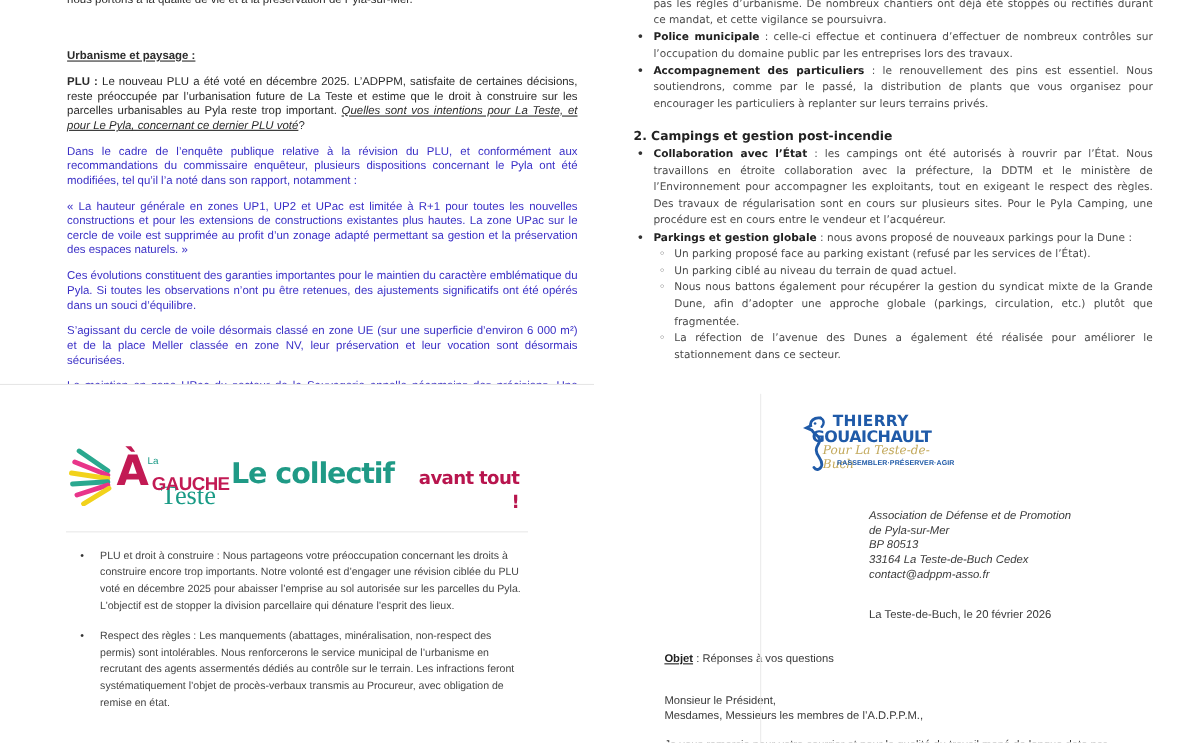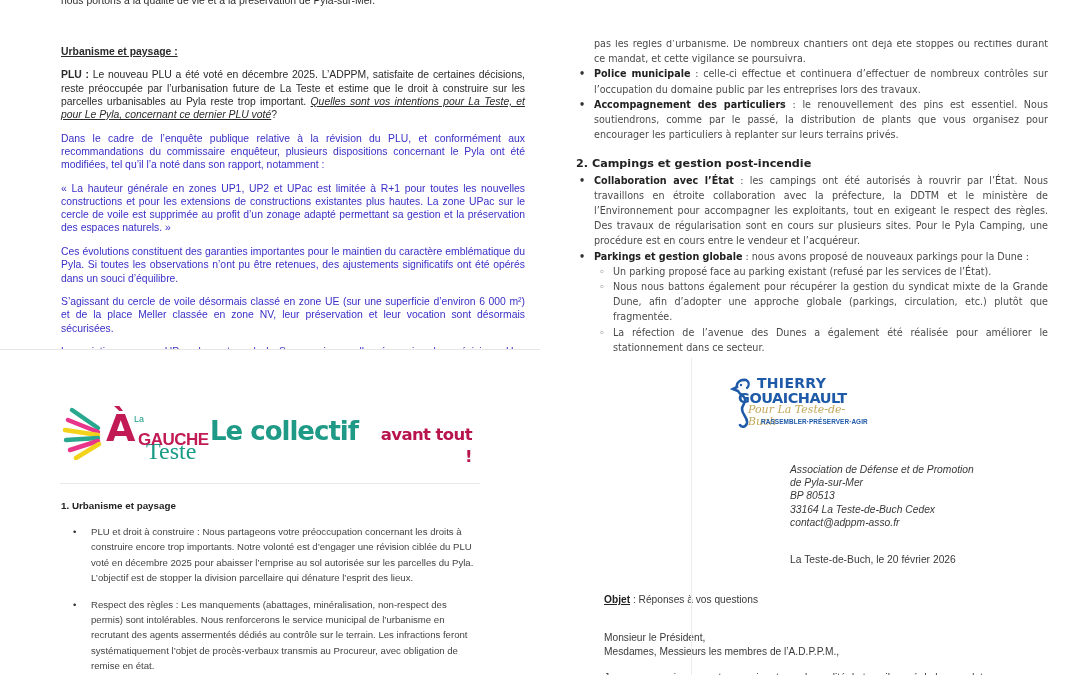--- a/index.html
+++ b/index.html
@@ -1,21 +1,21 @@
 <!DOCTYPE html>
 <html><head>
 <meta charset="utf-8">
 <style>
   * { box-sizing: border-box; margin: 0; padding: 0; }
   html, body { width: 1080px; height: 675px; overflow: hidden; background: #ffffff; }
   body { position: relative; font-family: "Liberation Sans", sans-serif; color: #333; }
 
   .quad { position: absolute; overflow: hidden; background: #fff; }
   #q-tl { left: 0; top: 0; width: 540px; height: 350px; }
-  #q-tr { left: 540px; top: 0; width: 540px; height: 355px; margin-top: 40px; }
+  #q-tr { left: 540px; top: 0; width: 540px; height: 355px; }
   #q-bl { left: 0; top: 350px; width: 540px; height: 325px; }
   #q-br { left: 540px; top: 355px; width: 540px; height: 320px; }
 
   .divider-h { position: absolute; left: 0; top: 349px; width: 540px; height: 1px; background: #e6e6e6; }
   .divider-v { position: absolute; left: 691px; top: 358px; width: 1px; height: 317px; background: #ececec; }
 
   
   .tl { position: absolute; left: 61px; top: -6px; width: 464px; font-family: "Liberation Sans", sans-serif; font-size: 10.4px; line-height: 13.2px; text-align: justify; color: #2b2b2b; }
   .tl p { margin-bottom: 10.5px; }
   .tl .heading { font-weight: bold; text-decoration: underline; margin-top: 38px; margin-bottom: 10px; }
@@ -87,20 +87,21 @@
       <li class="b1"><b>Police municipale</b><span> : celle-ci effectue et continuera d’effectuer de nombreux contrôles sur l’occupation du domaine public par les entreprises lors des travaux.</span></li>
       <li class="b1"><b>Accompagnement des particuliers</b><span> : le renouvellement des pins est essentiel. Nous soutiendrons, comme par le passé, la distribution de plants que vous organisez pour encourager les particuliers à replanter sur leurs terrains privés.</span></li>
     </ul>
     <h3>2. Campings et gestion post-incendie</h3>
     <ul>
       <li class="b1"><b>Collaboration avec l’État</b><span> : les campings ont été autorisés à rouvrir par l’État. Nous travaillons en étroite collaboration avec la préfecture, la DDTM et le ministère de l’Environnement pour accompagner les exploitants, tout en exigeant le respect des règles. Des travaux de régularisation sont en cours sur plusieurs sites. Pour le Pyla Camping, une procédure est en cours entre le vendeur et l’acquéreur.</span></li>
       <li class="b1"><b>Parkings et gestion globale</b><span> : nous avons proposé de nouveaux parkings pour la Dune :</span></li>
     </ul>
     <ul class="sub">
       <li>Un parking proposé face au parking existant (refusé par les services de l’État).</li>
+      <li>Un parking ciblé au niveau du terrain de quad actuel.</li>
       <li>Nous nous battons également pour récupérer la gestion du syndicat mixte de la Grande Dune, afin d’adopter une approche globale (parkings, circulation, etc.) plutôt que fragmentée.</li>
       <li>La réfection de l’avenue des Dunes a également été réalisée pour améliorer le stationnement dans ce secteur.</li>
     </ul>
   </div>
 </section>
 
 <section class="quad" id="q-bl">
   <div class="bl-logo">
     <svg class="sunburst" viewBox="0 0 50 56">
       <g stroke-linecap="round" stroke-width="4.5" fill="none">
@@ -114,21 +115,20 @@
     </svg>
     <span class="logo-a">À</span>
     <span class="logo-la">La</span>
     <span class="logo-teste">Teste</span>
     <span class="logo-gauche">GAUCHE</span>
     <span class="slogan-main">Le collectif</span>
     <span class="slogan-sub">avant tout !</span>
   </div>
   <div class="bl-rule"></div>
   <div class="bl">
-    <h4>1. Urbanisme et paysage</h4>
     <ul>
       <li>PLU et droit à construire : Nous partageons votre préoccupation concernant les droits à construire encore trop importants. Notre volonté est d’engager une révision ciblée du PLU voté en décembre 2025 pour abaisser l’emprise au sol autorisée sur les parcelles du Pyla. L’objectif est de stopper la division parcellaire qui dénature l’esprit des lieux.</li>
       <li>Respect des règles : Les manquements (abattages, minéralisation, non-respect des permis) sont intolérables. Nous renforcerons le service municipal de l’urbanisme en recrutant des agents assermentés dédiés au contrôle sur le terrain. Les infractions feront systématiquement l’objet de procès-verbaux transmis au Procureur, avec obligation de remise en état.</li>
     </ul>
   </div>
 </section>
 
 <section class="quad" id="q-br">
   <div class="br-logo">
     <svg class="seahorse" viewBox="0 0 26 54">

